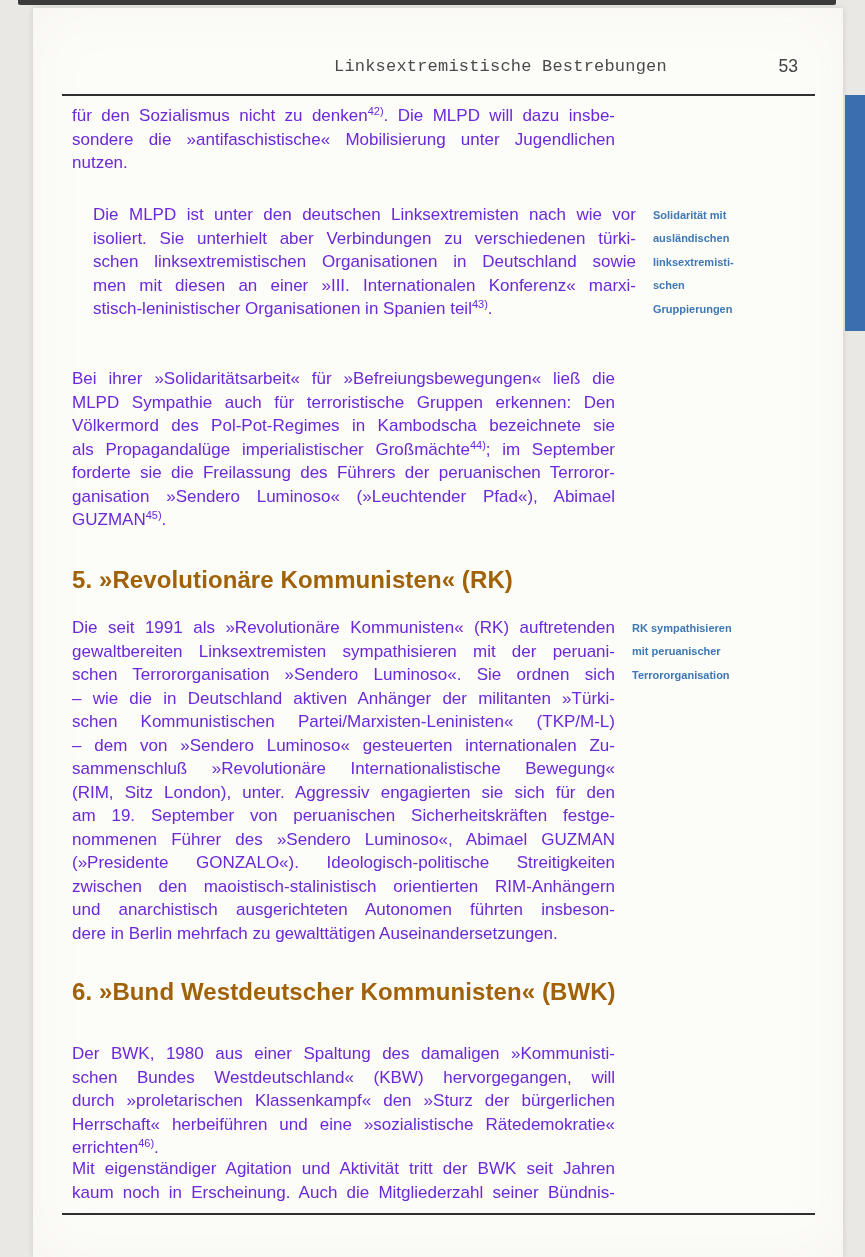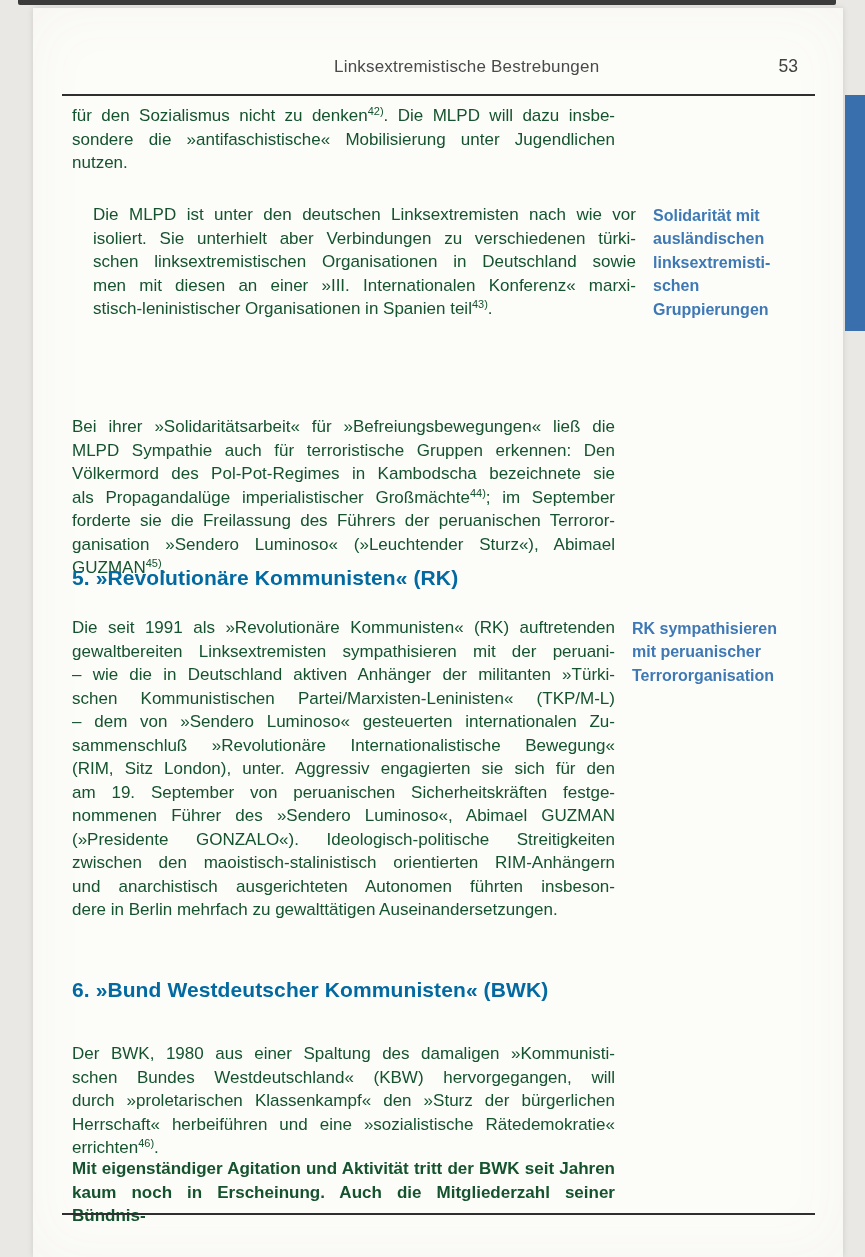--- a/index.html
+++ b/index.html
@@ -16,33 +16,33 @@
   }
   .top-strip{
     position:absolute;left:18px;top:0;width:818px;height:5px;
     background:#3b3b3b;border-radius:0 0 2px 2px;
   }
   .rule{position:absolute;left:62px;width:753px;height:2px;background:#2f2f2f}
   .rule.top{top:94px}
   .rule.bottom{top:1213px}
   .header-title{
     position:absolute;left:334px;top:57px;
-    font-size:17px;color:#4a4a4a;letter-spacing:.2px;white-space:nowrap;
+    font-size:17px;color:#4a4a4a;letter-spacing:.2px;white-space:nowrap;font-family:Liberation Mono, monospace;
   }
   .page-number{position:absolute;right:67px;top:56px;font-size:17.5px;color:#424242}
   .tab{position:absolute;right:0;top:95px;width:20px;height:236px;background:var(--tab-blue,#3a6fae)}
   .block{position:absolute;left:72px;width:743px}
-  .col-text{width:543px;font-size:17px;line-height:23.5px;color:#14532d}
+  .col-text{width:543px;font-size:17px;line-height:23.5px;color:#6d28d9}
   .line{text-align:justify;text-align-last:justify}
   .line.no-stretch{text-align-last:left}
   sup{font-size:11px;line-height:0;vertical-align:baseline;position:relative;top:-6px}
-  .heading{font-size:21px;font-weight:bold;color:#0369a1;letter-spacing:.1px;white-space:nowrap}
+  .heading{font-size:24px;font-weight:bold;color:#a16207;letter-spacing:.1px;white-space:nowrap}
   .note{
     position:absolute;left:560px;top:1px;width:183px;
-    font-size:16px;font-weight:bold;line-height:23.4px;
+    font-size:11px;font-weight:bold;line-height:23.4px;
     color:var(--note-blue,#3e78b5);
   }
 </style>
 </head>
 <body>
 
 <div class="scan">
   <div class="page"></div>
   <div class="top-strip"></div>
 
@@ -67,38 +67,39 @@
           <div class="line no-stretch">stisch-leninistischer Organisationen in Spanien teil<sup>43)</sup>.</div>
         </div>
         <div class="note">
           <div>Solidarität mit</div>
           <div>ausländischen</div>
           <div>linksextremisti-</div>
           <div>schen</div>
           <div>Gruppierungen</div>
         </div>
       </div>
-      <div class="block" style="top: 367px; margin-top: 48px;">
+      <div class="block" style="top: 367px;">
         <div class="col-text">
           <div class="line">Bei ihrer »Solidaritätsarbeit« für »Befreiungsbewegungen« ließ die</div>
           <div class="line">MLPD Sympathie auch für terroristische Gruppen erkennen: Den</div>
           <div class="line">Völkermord des Pol-Pot-Regimes in Kambodscha bezeichnete sie</div>
           <div class="line">als Propagandalüge imperialistischer Großmächte<sup>44)</sup>; im September</div>
           <div class="line">forderte sie die Freilassung des Führers der peruanischen Terroror-</div>
-          <div class="line">ganisation »Sendero Luminoso« (»Leuchtender Sturz«), Abimael</div>
+          <div class="line">ganisation »Sendero Luminoso« (»Leuchtender Pfad«), Abimael</div>
           <div class="line no-stretch">GUZMAN<sup>45)</sup>.</div>
         </div>
       </div>
       <div class="block" style="top: 566px;">
         <div class="heading">5. »Revolutionäre Kommunisten« (RK)</div>
       </div>
       <div class="block" style="top: 616px;">
         <div class="col-text">
           <div class="line">Die seit 1991 als »Revolutionäre Kommunisten« (RK) auftretenden</div>
           <div class="line">gewaltbereiten Linksextremisten sympathisieren mit der peruani-</div>
+          <div class="line">schen Terrororganisation »Sendero Luminoso«. Sie ordnen sich</div>
           <div class="line">– wie die in Deutschland aktiven Anhänger der militanten »Türki-</div>
           <div class="line">schen Kommunistischen Partei/Marxisten-Leninisten« (TKP/M-L)</div>
           <div class="line">– dem von »Sendero Luminoso« gesteuerten internationalen Zu-</div>
           <div class="line">sammenschluß »Revolutionäre Internationalistische Bewegung«</div>
           <div class="line">(RIM, Sitz London), unter. Aggressiv engagierten sie sich für den</div>
           <div class="line">am 19. September von peruanischen Sicherheitskräften festge-</div>
           <div class="line">nommenen Führer des »Sendero Luminoso«, Abimael GUZMAN</div>
           <div class="line">(»Presidente GONZALO«). Ideologisch-politische Streitigkeiten</div>
           <div class="line">zwischen den maoistisch-stalinistisch orientierten RIM-Anhängern</div>
           <div class="line">und anarchistisch ausgerichteten Autonomen führten insbeson-</div>
@@ -115,21 +116,21 @@
       </div>
       <div class="block" style="top: 1042px;">
         <div class="col-text">
           <div class="line">Der BWK, 1980 aus einer Spaltung des damaligen »Kommunisti-</div>
           <div class="line">schen Bundes Westdeutschland« (KBW) hervorgegangen, will</div>
           <div class="line">durch »proletarischen Klassenkampf« den »Sturz der bürgerlichen</div>
           <div class="line">Herrschaft« herbeiführen und eine »sozialistische Rätedemokratie«</div>
           <div class="line no-stretch">errichten<sup>46)</sup>.</div>
         </div>
       </div>
-      <div class="block" style="top: 1157px; font-weight: bold;">
+      <div class="block" style="top: 1157px;">
         <div class="col-text">
           <div class="line">Mit eigenständiger Agitation und Aktivität tritt der BWK seit Jahren</div>
           <div class="line">kaum noch in Erscheinung. Auch die Mitgliederzahl seiner Bündnis-</div>
         </div>
       </div>
     </div>
 
   <div class="rule bottom"></div>
   <div class="tab"></div>
 </div>

